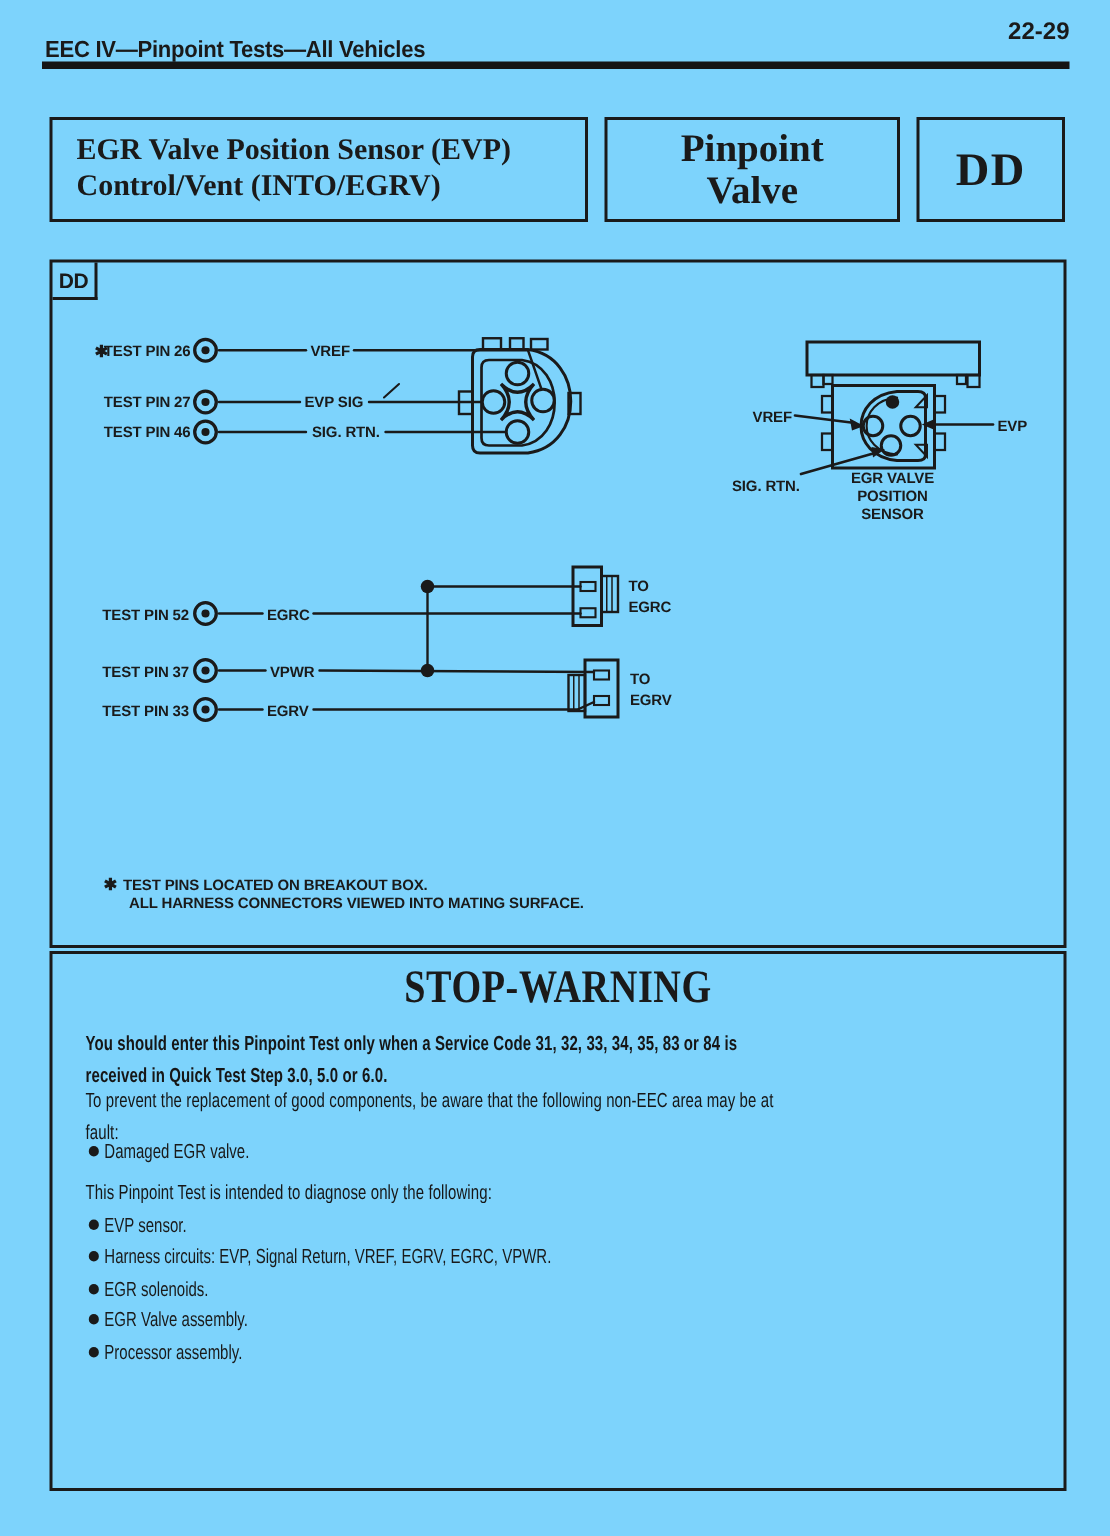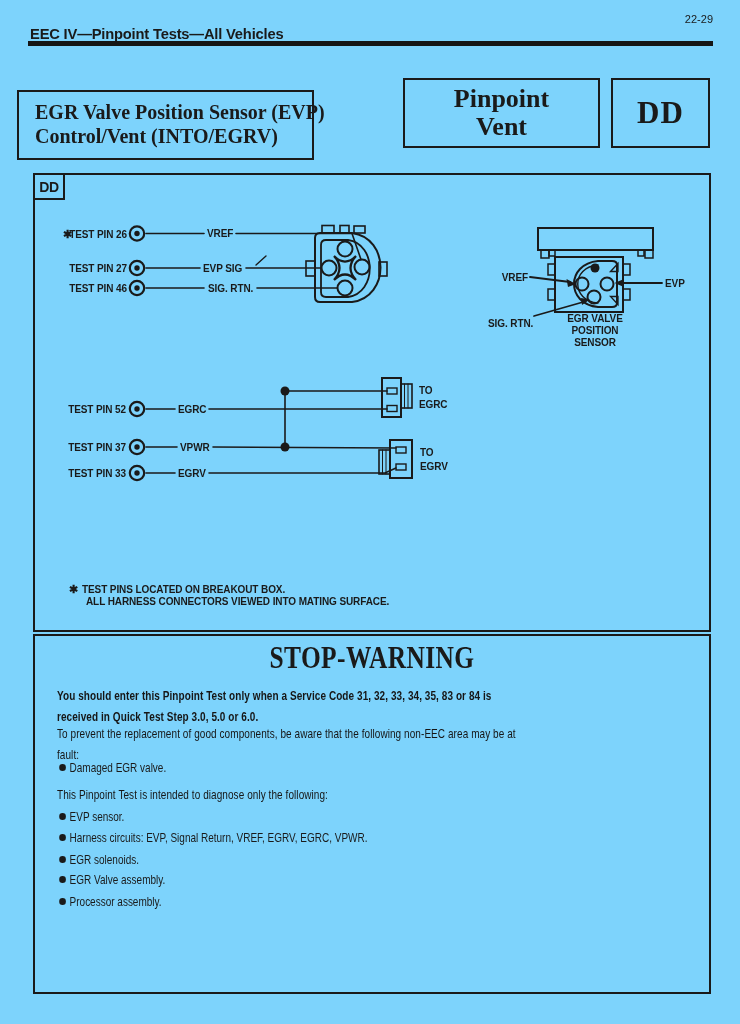--- a/index.html
+++ b/index.html
@@ -2,25 +2,25 @@
 <html><head>
 <meta charset="utf-8">
 <style>
   html,body{margin:0;padding:0;background:#e8e8e6;}
   .page{position:relative;width:740px;height:1024px;background:#7dd3fc;color:#1a1a1a;
         font-family:"Liberation Sans",sans-serif;overflow:hidden;}
   .abs{position:absolute;}
   
   .hdr-title{left:30px;top:25px;font-size:15.5px;font-weight:700;letter-spacing:-0.2px;
              transform:scaleX(0.95);transform-origin:0 0;white-space:nowrap;}
-  .hdr-num{right:27px;top:13px;font-size:11px;font-weight:400;}
+  .hdr-num{right:27px;top:13px;font-size:16px;font-weight:700;}
   .hdr-rule{left:28px;top:41px;width:685px;height:5px;background:#151515;}
   
   .tbox{border:2px solid #1a1a1a;box-sizing:border-box;background:transparent;}
-  .name-box{left:17px;top:78px;width:297px;height:70px;margin-top:12px;}
+  .name-box{left:33px;top:78px;width:359px;height:70px;}
   .name-box .tl{position:absolute;left:16px;font-family:"Liberation Serif",serif;
                 font-weight:700;font-size:20px;white-space:nowrap;}
   .pp-box{left:403px;top:78px;width:197px;height:70px;display:flex;flex-direction:column;
           align-items:center;justify-content:center;}
   .pp-box .tl{font-family:"Liberation Serif",serif;font-weight:700;font-size:26px;line-height:28px;}
   .code-box{left:611px;top:78px;width:99px;height:70px;display:flex;align-items:center;justify-content:center;
             font-family:"Liberation Serif",serif;font-weight:700;font-size:31px;letter-spacing:1px;}
   
   .diag-box{left:33px;top:173px;width:678px;height:459px;border:2px solid #1a1a1a;box-sizing:border-box;}
   .corner-dd{position:absolute;left:0;top:0;width:28px;height:23px;border-right:2px solid #1a1a1a;
@@ -49,21 +49,21 @@
   <div class="abs hdr-title">EEC IV—Pinpoint Tests—All Vehicles</div>
   <div class="abs hdr-num">22-29</div>
   <div class="abs hdr-rule"></div>
 
   <div class="abs tbox name-box">
     <div class="tl" style="top:9px;">EGR Valve Position Sensor (EVP)</div>
     <div class="tl" style="top:33px;">Control/Vent (INTO/EGRV)</div>
   </div>
   <div class="abs tbox pp-box">
     <div class="tl">Pinpoint</div>
-    <div class="tl">Vent</div>
+    <div class="tl">Valve</div>
   </div>
   <div class="abs tbox code-box">DD</div>
 
   <div class="abs diag-box">
     <div class="corner-dd">DD</div>
 
     <svg class="diag-svg" width="674" height="455" viewBox="35 175 674 455" fill="none" stroke-linecap="round">
 
       <g stroke="#1a1a1a">
         <g fill="#1a1a1a" stroke="none">

